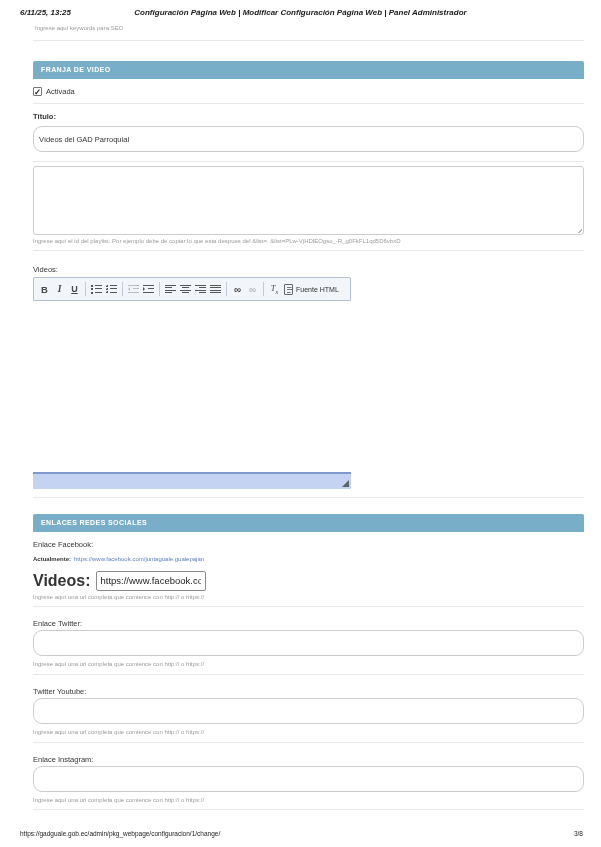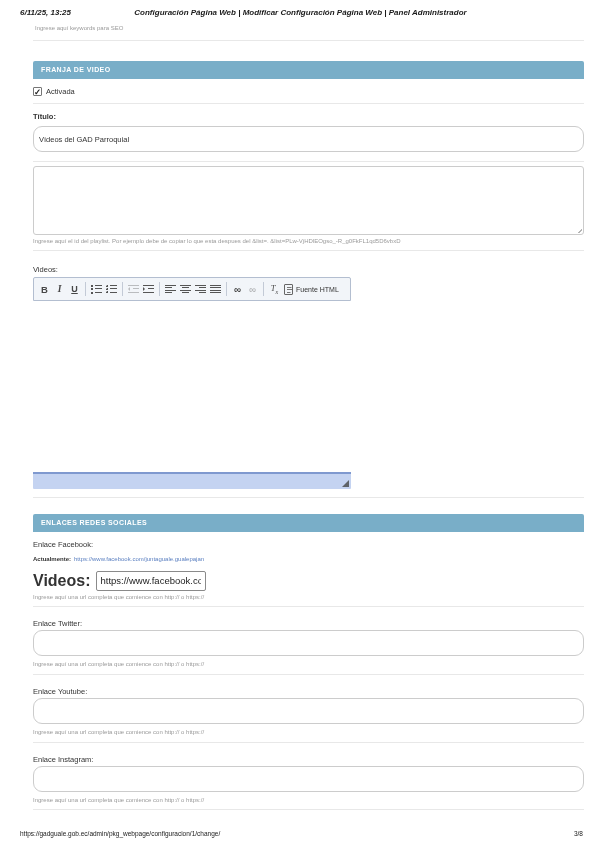--- a/index.html
+++ b/index.html
@@ -241,21 +241,21 @@
       <input class="fb-input" value="https://www.facebook.com" style="">
     </div>
     <div class="help url-help">Ingrese aquí una url completa que comience con http:// o https://</div>
     <div class="hr hr-social"></div>
 
     <div class="flabel l-social">Enlace Twitter:</div>
     <input class="text-input social-input" value="" style="">
     <div class="help help-social">Ingrese aquí una url completa que comience con http:// o https://</div>
     <div class="hr hr-mid"></div>
 
-    <div class="flabel l-social">Enlace Youtube:</div>
+    <div class="flabel l-social">Twitter Youtube:</div>
     <input class="text-input social-input" value="" style="">
     <div class="help help-social">Ingrese aquí una url completa que comience con http:// o https://</div>
     <div class="hr hr-mid"></div>
 
     <div class="flabel l-social">Enlace Instagram:</div>
     <input class="text-input social-input" value="" style="">
     <div class="help help-social">Ingrese aquí una url completa que comience con http:// o https://</div>
     <div class="hr hr-social"></div>
 
   </div>

